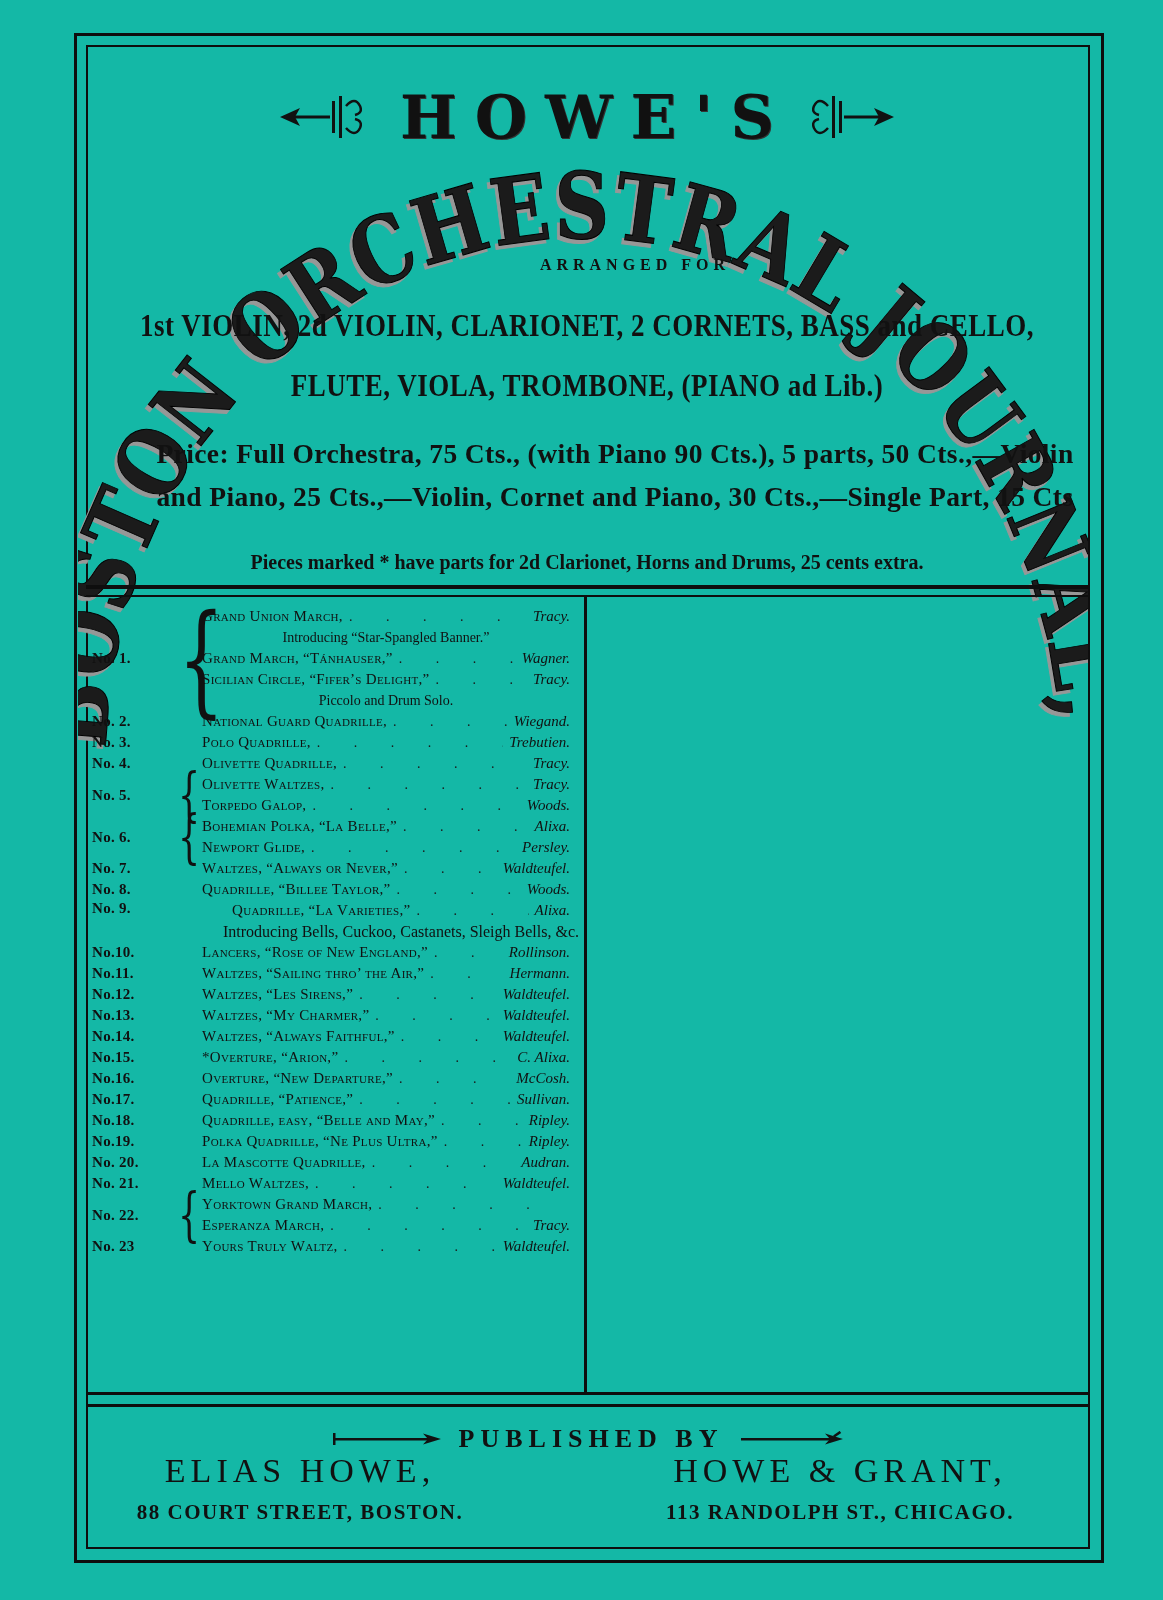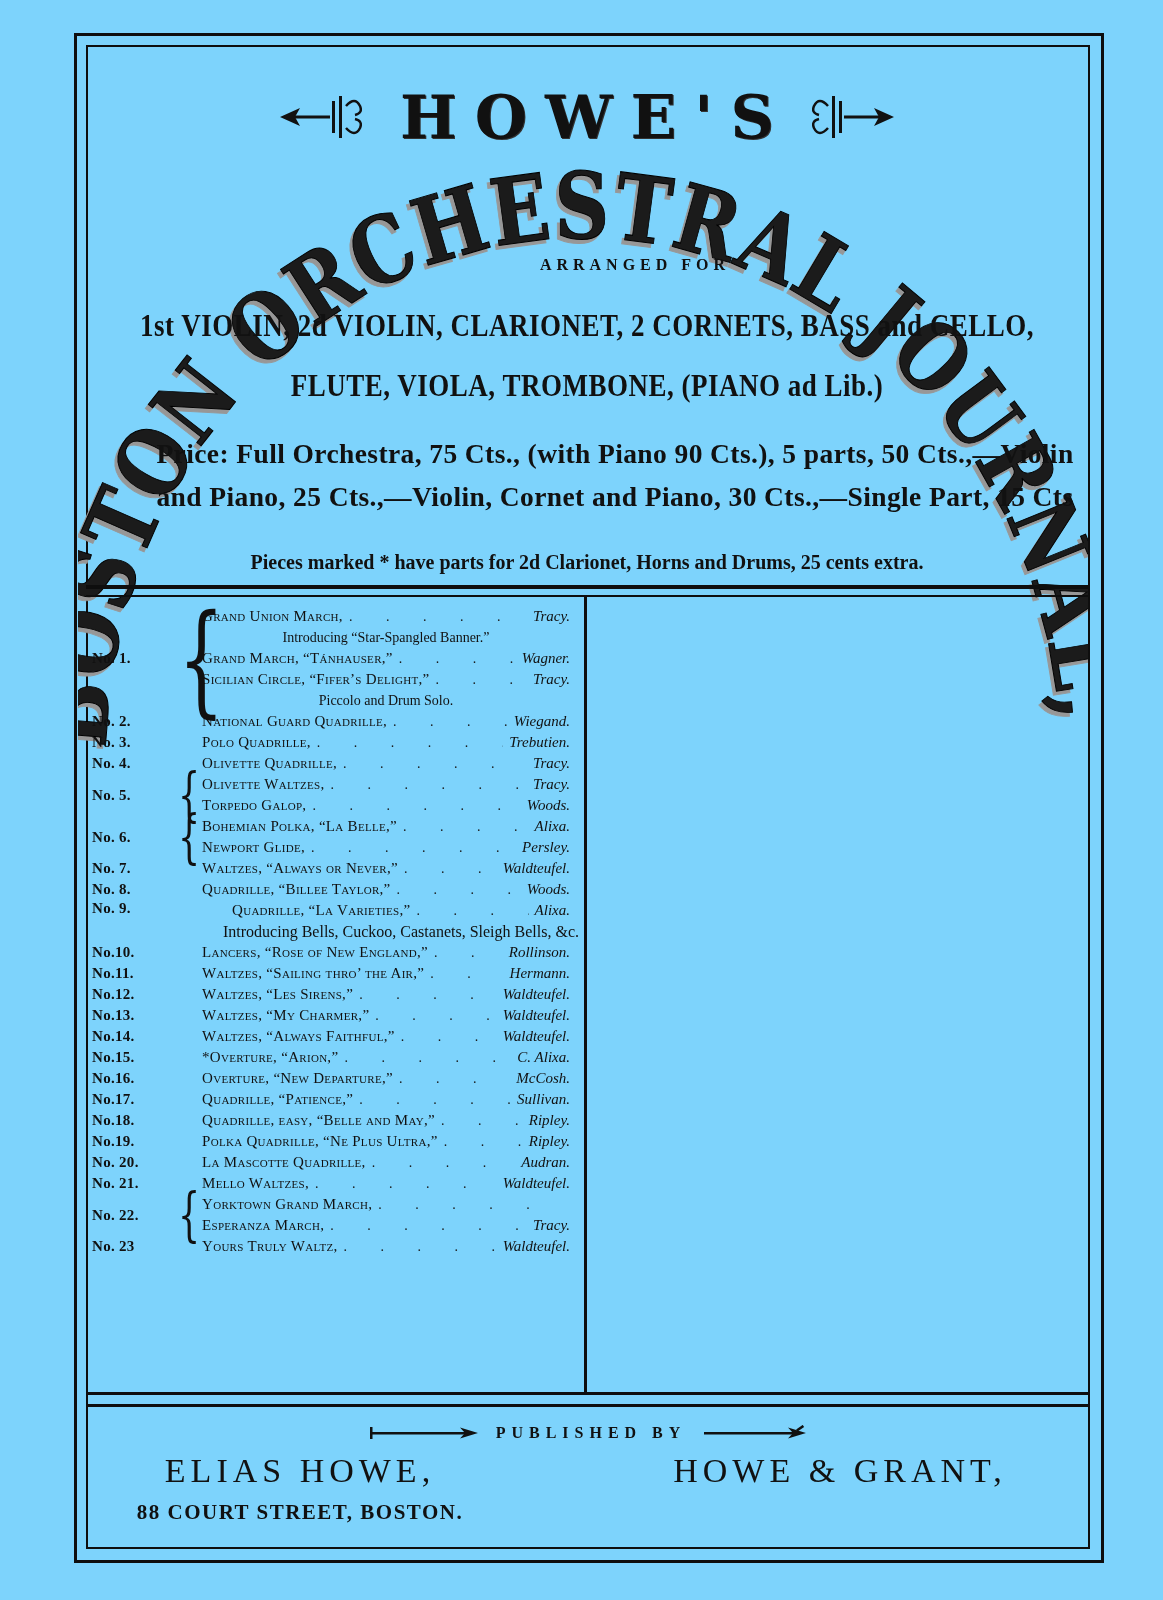--- a/index.html
+++ b/index.html
@@ -1,16 +1,16 @@
 <!DOCTYPE html>
 <html><head>
 <meta charset="utf-8">
 <style>
   html,body{margin:0;padding:0;background:#e8e8e6;}
-  .page{position:relative;width:1163px;height:1600px;background:#7dd3fc;margin:0 auto;
+  .page{position:relative;width:1163px;height:1600px;background:#14b8a6;margin:0 auto;
         font-family:"Liberation Serif",serif;color:#111;overflow:hidden;}
   .border-box{position:absolute;border:3px solid #0e0e0e;}
   .inner-box{position:absolute;border:2px solid #0e0e0e;}
 
   
   .howes-row{position:absolute;left:86px;top:82px;width:1002px;display:flex;
              justify-content:center;align-items:center;gap:20px;}
   .howes{font-family:"DejaVu Serif",serif;font-weight:bold;font-size:60px;
          letter-spacing:18px;padding-left:18px;white-space:nowrap;
          text-shadow:1px 1px 0 #333;}
@@ -46,21 +46,21 @@
   .leader{flex:1;overflow:hidden;margin:0 6px;color:#1a1a1a;font-size:14px;}
   .leader::after{content:". . . . . . . . . . . .";word-spacing:30px;}
   .composer{font-style:italic;font-size:15px;}
   .line.noteline{justify-content:center;}
   .subnote{font-size:14px;}
   .subnote.small{font-size:16px;}
 
   
   .pubrow{position:absolute;left:86px;top:1424px;width:1002px;display:flex;
           justify-content:center;align-items:center;gap:10px;}
-  .publabel{font-size:16px;font-weight:bold;letter-spacing:6px;margin-left:8px;}
+  .publabel{font-size:26px;font-weight:bold;letter-spacing:6px;margin-left:8px;}
   .pubcol{position:absolute;text-align:center;}
   .pubname{font-size:34px;letter-spacing:5px;white-space:nowrap;}
   .pubaddr{font-size:21px;font-weight:bold;letter-spacing:1.5px;margin-top:10px;white-space:nowrap;}
 </style>
 </head>
 <body>
 
 <div class="page">
 
   <div class="border-box" style="left:74px;top:33px;width:1024px;height:1524px;"></div>
@@ -446,15 +446,16 @@
       <rect x="100" y="2" width="8" height="2.5" fill="#111" transform="rotate(-35 104 3)"></rect>
     </svg>
   </div>
 
   <div class="pubcol" style="left:100px;top:1452px;width:400px;">
     <div class="pubname">ELIAS HOWE,</div>
     <div class="pubaddr">88 COURT STREET, BOSTON.</div>
   </div>
   <div class="pubcol" style="left:640px;top:1452px;width:400px;">
     <div class="pubname">HOWE &amp; GRANT,</div>
+    <div class="pubaddr">113 RANDOLPH ST., CHICAGO.</div>
   </div>
 
 </div>
 
 </body></html>

